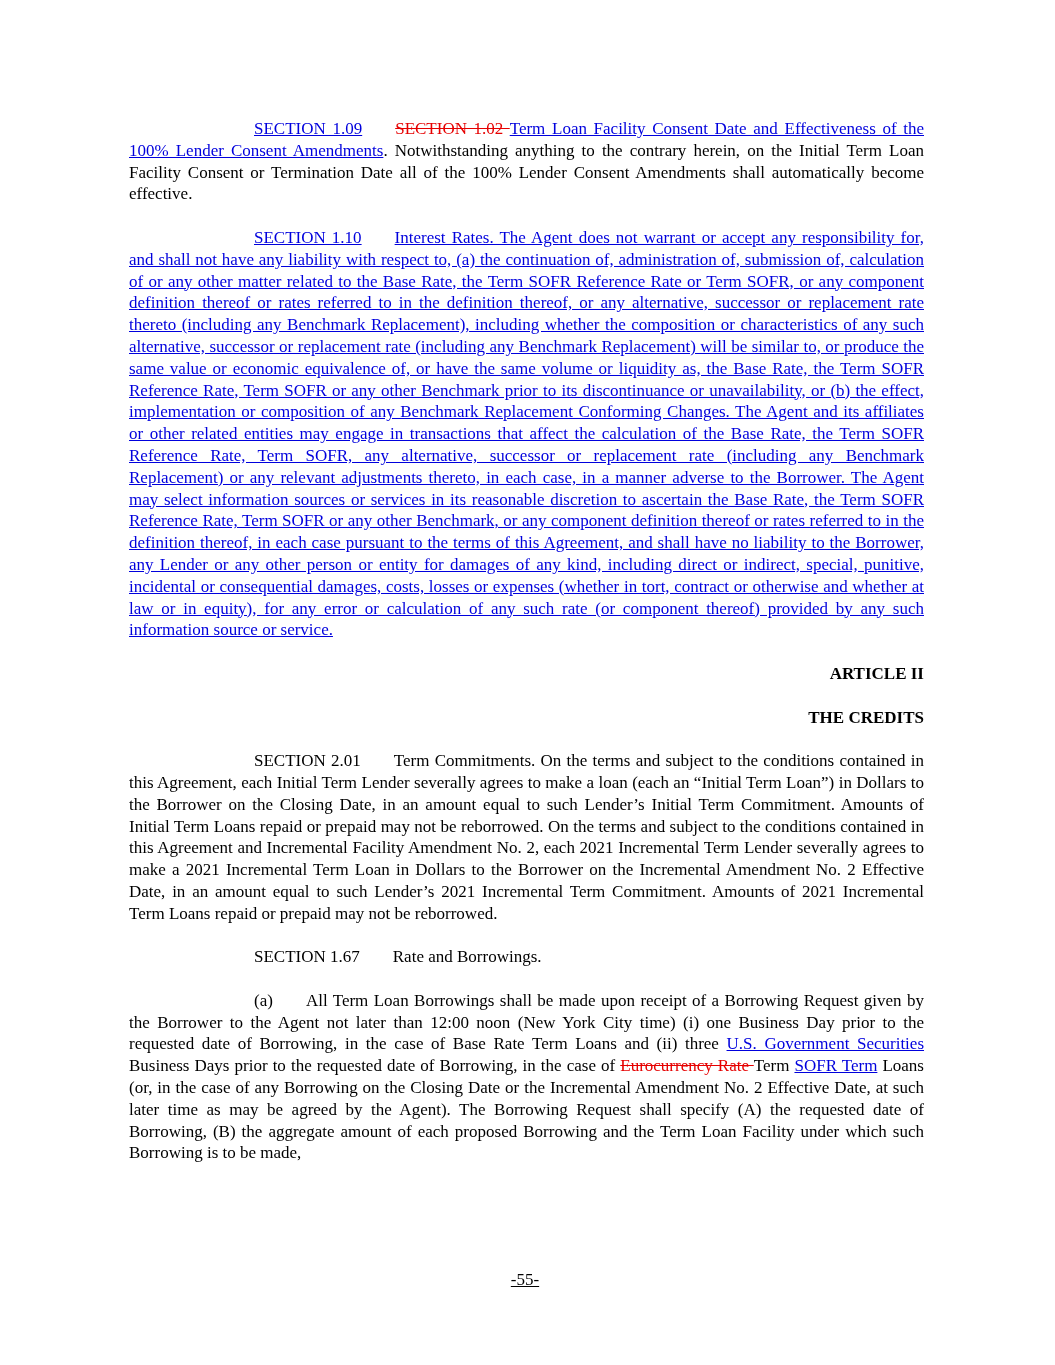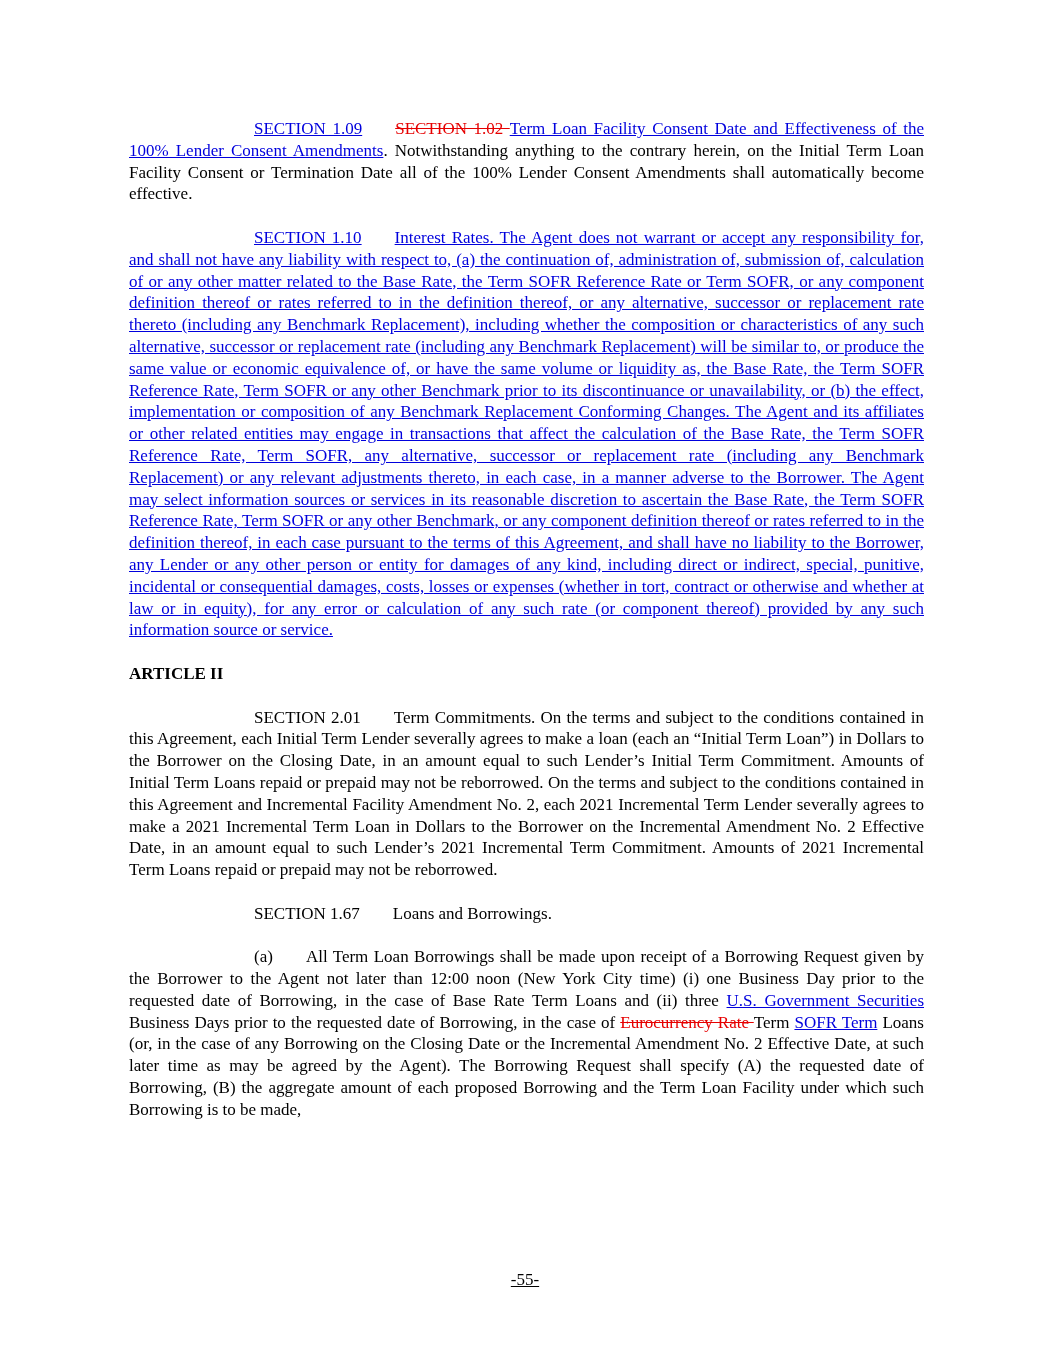--- a/index.html
+++ b/index.html
@@ -22,21 +22,21 @@
     color: #000000;
   }
   .doc-body p {
     margin: 0 0 21.8px 0;
   }
   p.body {
     text-align: justify;
     text-indent: 125px;
   }
   p.heading {
-    text-align: left;
+    text-align: right;
     font-weight: bold;
     text-indent: 0;
   }
   .tab {
     display: inline-block;
     width: 33px;
   }
   .ins {
     color: var(--ins-color, #0000dd);
     text-decoration: underline;
@@ -57,20 +57,21 @@
   }
 </style>
 </head>
 <body>
 
 <div class="page">
   <div class="doc-body">
       <p class="body"><span class="ins">SECTION 1.09</span><span class="tab"></span><span class="del">SECTION 1.02 </span><span class="ins">Term Loan Facility Consent Date and Effectiveness of the 100% Lender Consent Amendments</span><span>.  Notwithstanding anything to the contrary herein, on the Initial Term Loan Facility Consent or Termination Date all of the 100% Lender Consent Amendments shall automatically become effective.</span></p>
       <p class="body"><span class="ins">SECTION 1.10</span><span class="tab"></span><span class="ins">Interest Rates.  The Agent does not warrant or accept any responsibility for, and shall not have any liability with respect to, (a) the continuation of, administration of, submission of, calculation of or any other matter related to the Base Rate, the Term SOFR Reference Rate or Term SOFR, or any component definition thereof or rates referred to in the definition thereof, or any alternative, successor or replacement rate thereto (including any Benchmark Replacement), including whether the composition or characteristics of any such alternative, successor or replacement rate (including any Benchmark Replacement) will be similar to, or produce the same value or economic equivalence of, or have the same volume or liquidity as, the Base Rate, the Term SOFR Reference Rate, Term SOFR or any other Benchmark prior to its discontinuance or unavailability, or (b) the effect, implementation or composition of any Benchmark Replacement Conforming Changes.  The Agent and its affiliates or other related entities may engage in transactions that affect the calculation of the Base Rate, the Term SOFR Reference Rate, Term SOFR, any alternative, successor or replacement rate (including any Benchmark Replacement) or any relevant adjustments thereto, in each case, in a manner adverse to the Borrower.  The Agent may select information sources or services in its reasonable discretion to ascertain the Base Rate, the Term SOFR Reference Rate, Term SOFR or any other Benchmark, or any component definition thereof or rates referred to in the definition thereof, in each case pursuant to the terms of this Agreement, and shall have no liability to the Borrower, any Lender or any other person or entity for damages of any kind, including direct or indirect, special, punitive, incidental or consequential damages, costs, losses or expenses (whether in tort, contract or otherwise and whether at law or in equity), for any error or calculation of any such rate (or component thereof) provided by any such information source or service.</span></p>
       <p class="heading"><span>ARTICLE II</span></p>
+      <p class="heading"><span>THE CREDITS</span></p>
       <p class="body"><span>SECTION 2.01</span><span class="tab"></span><span class="u">Term Commitments</span><span>.  On the terms and subject to the conditions contained in this Agreement, each Initial Term Lender severally agrees to make a loan (each an “</span><span class="u">Initial Term Loan</span><span>”) in Dollars to the Borrower on the Closing Date, in an amount equal to such Lender’s Initial Term Commitment.  Amounts of Initial Term Loans repaid or prepaid may not be reborrowed. On the terms and subject to the conditions contained in this Agreement and Incremental Facility Amendment No. 2, each 2021 Incremental Term Lender severally agrees to make a 2021 Incremental Term Loan in Dollars to the Borrower on the Incremental Amendment No. 2 Effective Date, in an amount equal to such Lender’s 2021 Incremental Term Commitment.  Amounts of 2021 Incremental Term Loans repaid or prepaid may not be reborrowed.</span></p>
-      <p class="body"><span>SECTION 1.67</span><span class="tab"></span><span class="u">Loans and Borrowings</span><span>.</span></p>
+      <p class="body"><span>SECTION 1.67</span><span class="tab"></span><span class="u">Rate and Borrowings</span><span>.</span></p>
       <p class="body"><span>(a)</span><span class="tab"></span><span>All Term Loan Borrowings shall be made upon receipt of a Borrowing Request given by the Borrower to the Agent not later than 12:00 noon (New York City time) (i) one Business Day prior to the requested date of Borrowing, in the case of Base Rate Term Loans and (ii) three </span><span class="ins">U.S. Government Securities</span><span> Business Days prior to the requested date of Borrowing, in the case of </span><span class="del">Eurocurrency Rate </span><span>Term </span><span class="ins">SOFR Term</span><span> Loans (or, in the case of any Borrowing on the Closing Date or the Incremental Amendment No. 2 Effective Date, at such later time as may be agreed by the Agent).  The Borrowing Request shall specify (A) the requested date of Borrowing, (B) the aggregate amount of each proposed Borrowing and the Term Loan Facility under which such Borrowing is to be made,</span></p>
     </div>
   <div class="footer">
     <span>-55-</span>
   </div>
 </div>
 
 </body></html>

